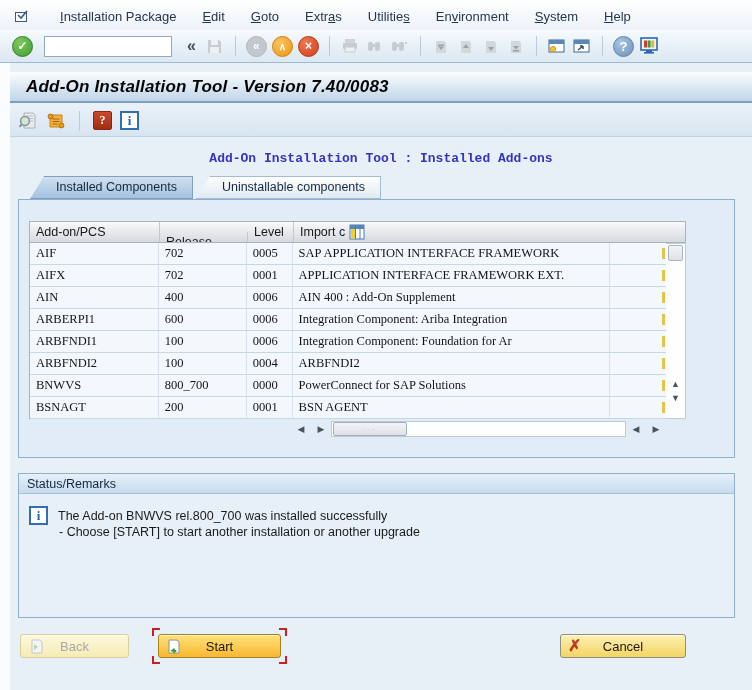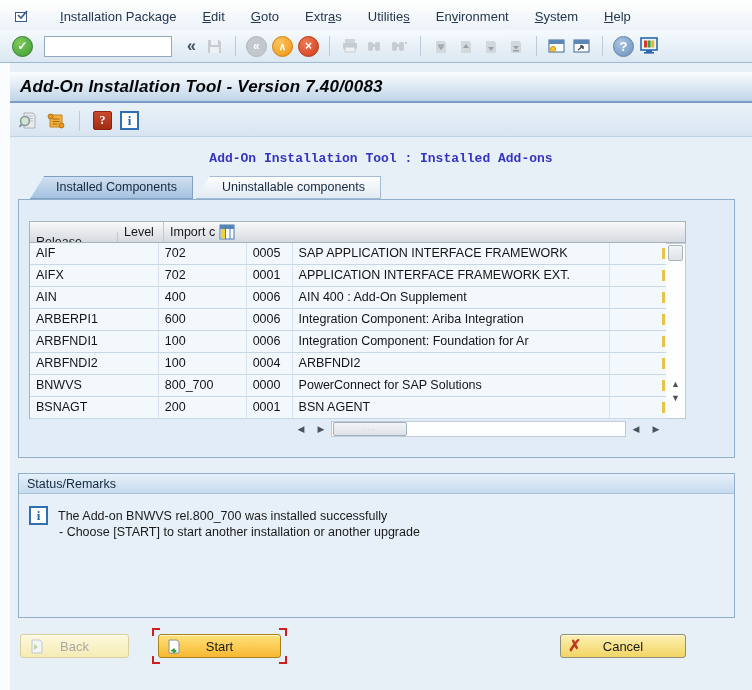--- a/index.html
+++ b/index.html
@@ -28,21 +28,21 @@
   .circ.help  { background:radial-gradient(circle at 35% 30%,#a9c4e0,#6b92bd); border:1px solid #5d82ab; font-size:13px; }
   .cmdbox { width:128px; height:21px; background:#fff; border:1px solid #93a9bd; display:flex; align-items:center; margin:0 6px; }
   .cmdbox input { flex:1; border:none; outline:none; height:100%; font-size:12px; padding:0 4px; background:transparent; }
   .cmdbox .dd { width:16px; height:100%; display:flex; align-items:center; justify-content:center; font-size:8px; color:#2d5c8e; cursor:pointer; }
   .collapse { font-size:16px; font-weight:bold; color:#3c4c5c; padding:0 4px; }
   .ticon { width:20px; height:20px; display:flex; align-items:center; justify-content:center; }
 
   
   .titlebar { position:absolute; left:10px; top:72px; width:742px; height:31px;
     background:linear-gradient(#fbfdfe,#c0d5e9); border-bottom:2px solid #7d9ec2;
-    display:flex; align-items:center; padding-left:10px; }
+    display:flex; align-items:center; padding-left:16px; }
   .titlebar h1 { font-size:17px; font-weight:bold; font-style:italic; color:#060606; letter-spacing:.2px; }
 
   
   .apptoolbar { position:absolute; left:10px; top:105px; width:742px; height:32px;
     background:linear-gradient(#e9f1f8,#d8e5f1); border-bottom:1px solid #bfd2e2;
     display:flex; align-items:center; padding-left:8px; gap:8px; }
   .docu { width:19px; height:19px; background:linear-gradient(#c94a2c,#a32c12); border:1px solid #8c2410; border-radius:2px;
     color:#fff; font-weight:bold; font-size:12px; font-family:"Liberation Serif",serif; display:flex; align-items:center; justify-content:center; }
   .infoicon { width:19px; height:19px; background:#fff; border:2px solid #2f6fb2; color:#1d62ae;
     font-family:"Liberation Serif",serif; font-weight:bold; font-size:13px; display:flex; align-items:center; justify-content:center; }
@@ -60,21 +60,21 @@
 
   
   .tabpanel { position:absolute; left:18px; top:199px; width:717px; height:259px;
     background:#e2ecf6; border:1px solid #8fafcd; }
   .grid { position:absolute; left:10px; top:21px; width:657px; }
   .thead { display:flex; height:22px; background:linear-gradient(#f8f9fa,#d6dadf); border:1px solid #aab2ba; }
   .th { line-height:20px; padding-left:6px; font-size:12.5px; color:#16181a; border-right:1px solid #c2c7cc;
     white-space:nowrap; overflow:hidden; }
   .th.c0{width:130px;} .th.c1{width:88px;margin-top:10px;} .th.c2{width:46px;} .th.c3{width:318px;} .th.c4{width:53px; border-right:none;}
   .thcfg { width:20px; display:flex; align-items:center; justify-content:center; cursor:pointer; }
-  .tbodywrap { display:flex; }
+  .tbodywrap { display:flex;font-family:Liberation Serif, serif; }
   .tbody { width:637px; border-left:1px solid #aab2ba; }
   .trow { display:flex; height:22px; background:#f3f8fc; border-bottom:1px solid #c8d7e5; cursor:pointer; }
   .td { line-height:21px; padding-left:6px; font-size:12.5px; color:#141414; border-right:1px solid #d8e2ec;
     white-space:nowrap; overflow:hidden; }
   .td.c0{width:129px;} .td.c1{width:88px;} .td.c2{width:46px;} .td.c3{width:318px;} .td.c4{width:56px; border-right:none; position:relative;}
   .td.c4::after { content:""; position:absolute; right:1px; top:5px; width:3px; height:11px; background:#e8c34a; }
   .vscroll { width:20px; height:176px; background:#fdfefe; border:1px solid #c2cbd3; border-left:none;
     display:flex; flex-direction:column; align-items:center; padding:1px; }
   .vthumb { width:15px; height:16px; background:linear-gradient(#f2f4f6,#dde2e7); border:1px solid #a9b3bc; border-radius:2px; cursor:grab; }
   .varrows { margin-top:auto; margin-bottom:14px; display:flex; flex-direction:column; gap:4px; }
@@ -264,20 +264,21 @@
 <div class="heading">Add-On Installation Tool : Installed Add-ons</div>
 
 <div class="tabs">
   <div class="tab active">Installed Components</div>
   <div class="tab inactive">Uninstallable components</div>
 </div>
 
 <div class="tabpanel">
   <div class="grid">
     <div class="thead">
+      <span class="th c0">Add-on/PCS</span>
       <span class="th c1">Release</span>
       <span class="th c2">Level</span>
       <span class="th c4">Import c</span>
       <span class="thcfg">
         <svg width="16" height="16" viewBox="0 0 16 16">
           <rect x="1" y="1" width="14" height="14" fill="#ffffff" stroke="#4a7ab5"></rect>
           <rect x="1" y="1" width="14" height="4" fill="#5b87b8"></rect>
           <rect x="2" y="5" width="4" height="9.5" fill="#f2d22e"></rect>
           <path d="M6.5 1 v14 M11 1 v14" stroke="#4a7ab5"></path>
         </svg>

